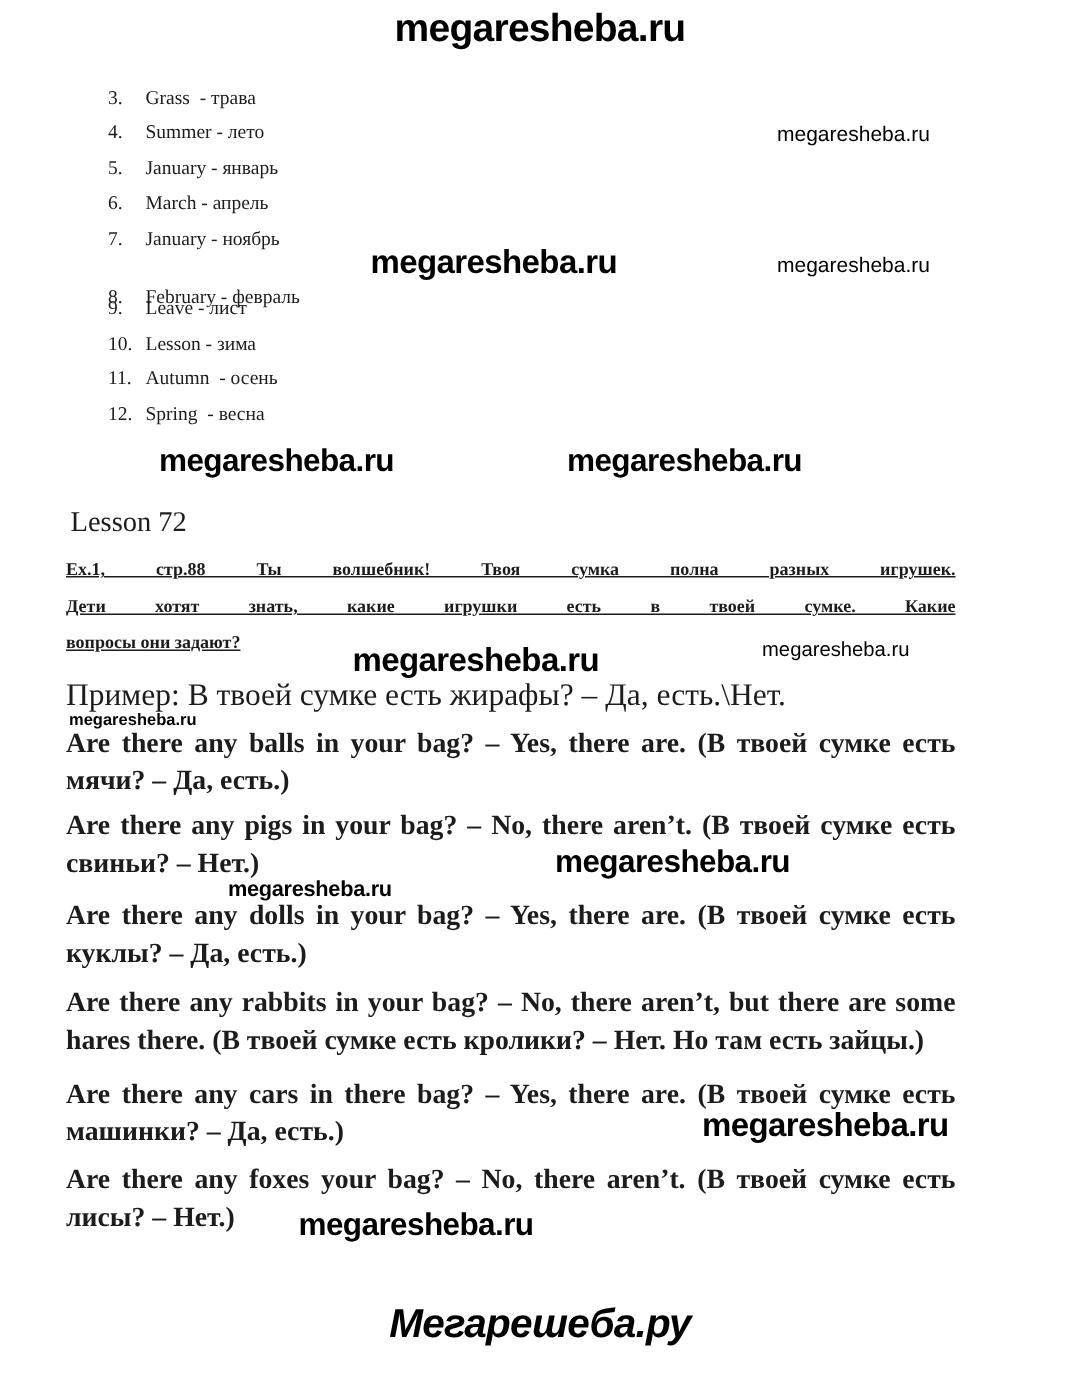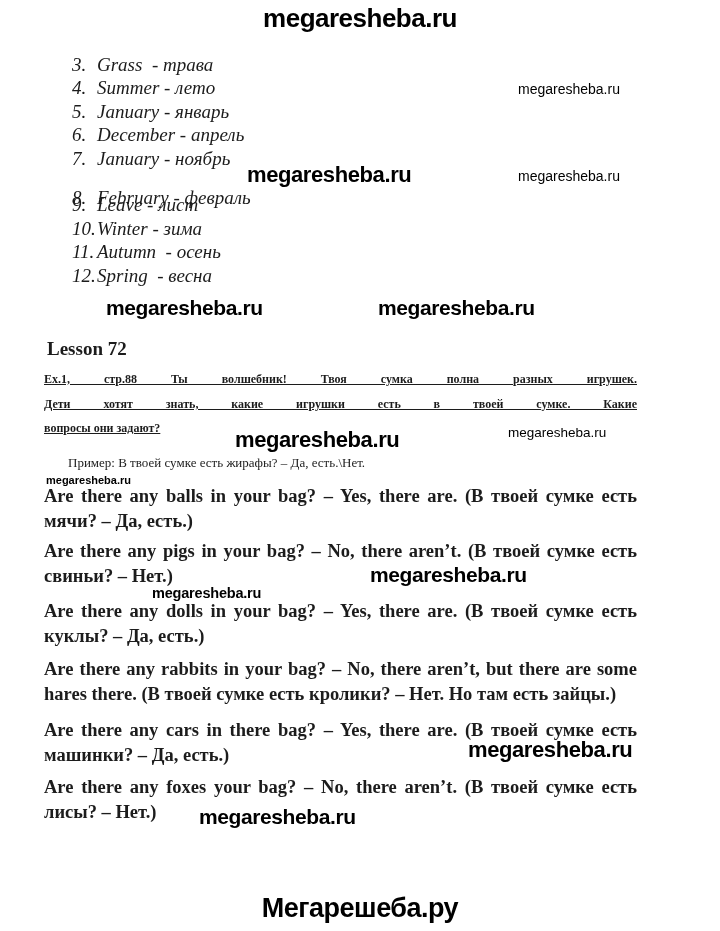--- a/index.html
+++ b/index.html
@@ -17,50 +17,49 @@
   .brand{
     position:absolute;left:0;width:720px;
     text-align:center;
     font-family:"Liberation Sans", sans-serif;
     font-weight:bold;
     font-size:26px;
     letter-spacing:-0.5px;
     color:#000;
   }
   .brand.top{top:3px;}
-  .brand.bottom{top:893px;}
+  .brand.bottom{top:867px;font-style:italic;}
 
   
   .wm{
     position:absolute;
     font-family:"Liberation Sans", sans-serif;
     color:#000;
     white-space:nowrap;
     line-height:1.15;
   }
   .wm.b22{font-weight:bold;font-size:22px;letter-spacing:-0.4px;}
   .wm.b21{font-weight:bold;font-size:21px;letter-spacing:-0.4px;}
   .wm.sm {font-weight:normal;font-size:14px;}
   .wm.med{font-weight:bold;font-size:14.5px;letter-spacing:-0.2px;}
   .wm.tiny{font-weight:bold;font-size:11px;}
 
   
   .vocab{position:absolute;left:72px;top:0;width:340px;}
   .vrow{
     position:absolute;left:0;
-    font-size:19px;line-height:23px;
+    font-size:13px;line-height:23px;
     white-space:pre;
-    font-style:italic;
   }
   .vnum{display:inline-block;width:25px;}
 
   
   .lesson-heading{
     position:absolute;left:47px;top:337px;
-    font-weight:bold;font-size:19px;line-height:24px;text-align:right;
+    font-weight:normal;font-size:19px;line-height:24px;text-align:right;
   }
 
   
   .para{
     position:absolute;left:44px;width:593px;
   }
   .para .ln{
     font-size:18.5px;
     line-height:24.6px;
     text-align:justify;
@@ -73,21 +72,21 @@
     text-align-last:left;
   }
   .para.bold .ln{
     font-weight:bold;
     font-size:12px;
     line-height:24.7px;
     text-decoration:underline;
   }
   .example{
     position:absolute;left:44px;top:451px;width:600px;
-    font-size:13px;line-height:24.6px;margin-left:24px;
+    font-size:21px;line-height:24.6px;
   }
 </style>
 </head>
 <body>
 
 <div class="page">
 
   <div class="brand top">megaresheba.ru</div>
 
   <span class="wm sm" style="left:518px;top:81px">megaresheba.ru</span>
@@ -100,25 +99,25 @@
   <span class="wm tiny" style="left:46px;top:474px">megaresheba.ru</span>
   <span class="wm b21" style="left:370px;top:563px">megaresheba.ru</span>
   <span class="wm med" style="left:152px;top:585px">megaresheba.ru</span>
   <span class="wm b22" style="left:468px;top:737px">megaresheba.ru</span>
   <span class="wm b21" style="left:199px;top:805px">megaresheba.ru</span>
 
   <div class="vocab">
     <div class="vrow" style="top:53px"><span class="vnum">3.</span><span class="vtext">Grass  - трава</span></div>
     <div class="vrow" style="top:76.4px"><span class="vnum">4.</span><span class="vtext">Summer - лето</span></div>
     <div class="vrow" style="top:99.8px"><span class="vnum">5.</span><span class="vtext">January - январь</span></div>
-    <div class="vrow" style="top:123.2px"><span class="vnum">6.</span><span class="vtext">December - апрель</span></div>
+    <div class="vrow" style="top:123.2px"><span class="vnum">6.</span><span class="vtext">March - апрель</span></div>
     <div class="vrow" style="top:146.6px"><span class="vnum">7.</span><span class="vtext">January - ноябрь</span></div>
     <div class="vrow" style="top:186px"><span class="vnum">8.</span><span class="vtext">February - февраль</span></div>
     <div class="vrow" style="top:193.4px"><span class="vnum">9.</span><span class="vtext">Leave - лист</span></div>
-    <div class="vrow" style="top:216.8px"><span class="vnum">10.</span><span class="vtext">Winter - зима</span></div>
+    <div class="vrow" style="top:216.8px"><span class="vnum">10.</span><span class="vtext">Lesson - зима</span></div>
     <div class="vrow" style="top:240.2px"><span class="vnum">11.</span><span class="vtext">Autumn  - осень</span></div>
     <div class="vrow" style="top:263.6px"><span class="vnum">12.</span><span class="vtext">Spring  - весна</span></div>
   </div>
 
   <div class="lesson-heading">Lesson 72</div>
 
   <div class="para bold" style="top:367px">
     <div class="ln">Ex.1, стр.88 Ты волшебник! Твоя сумка полна разных игрушек.</div>
     <div class="ln">Дети хотят знать, какие игрушки есть в твоей сумке. Какие</div>
     <div class="ln last">вопросы они задают?</div>

